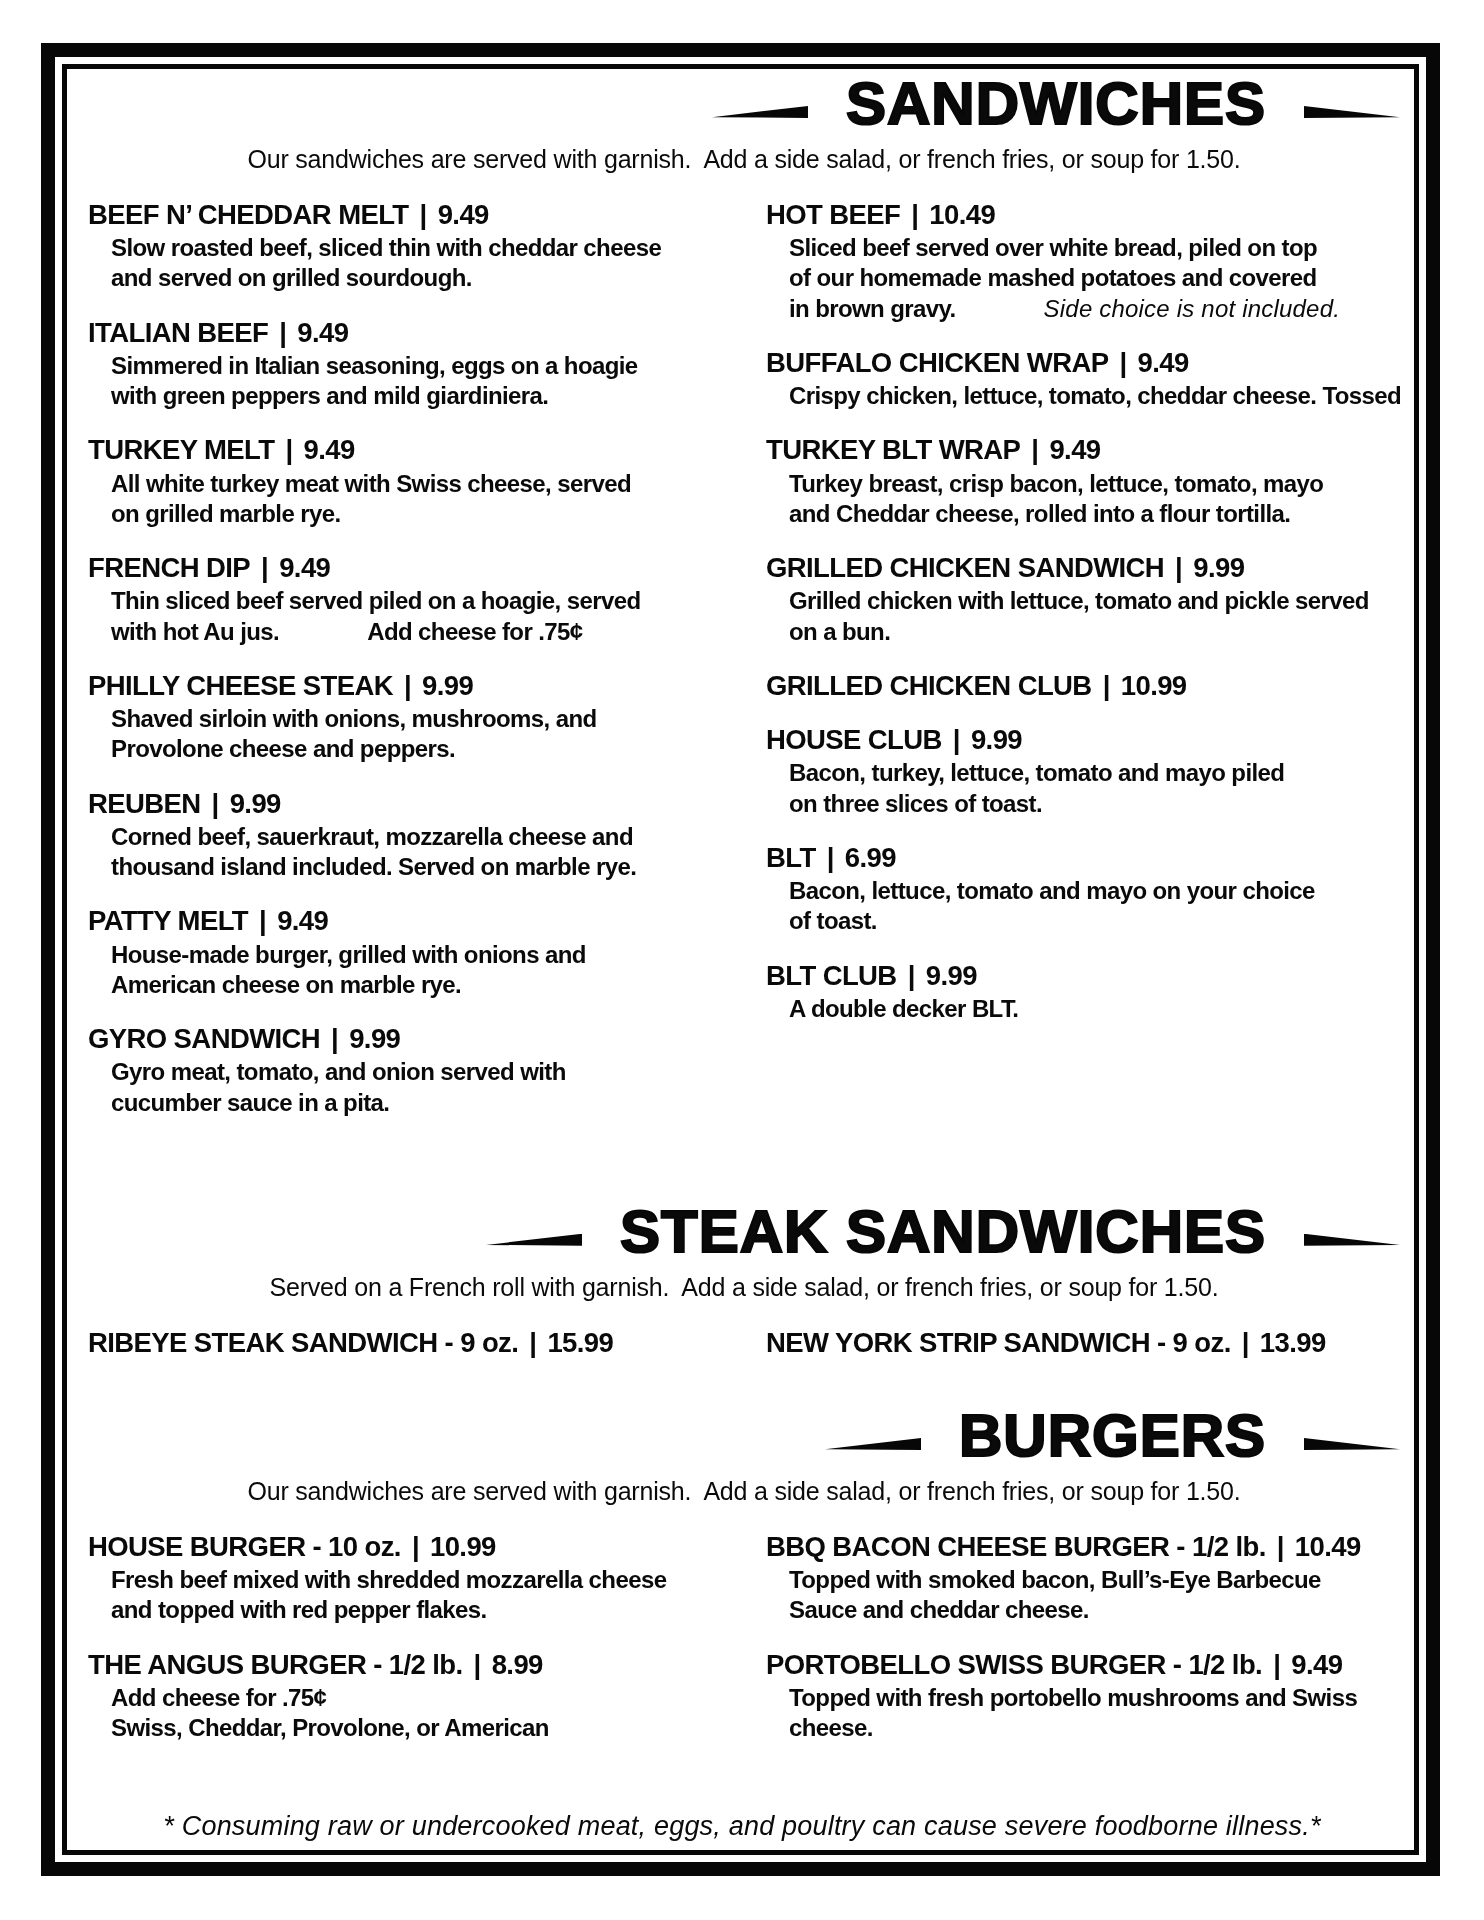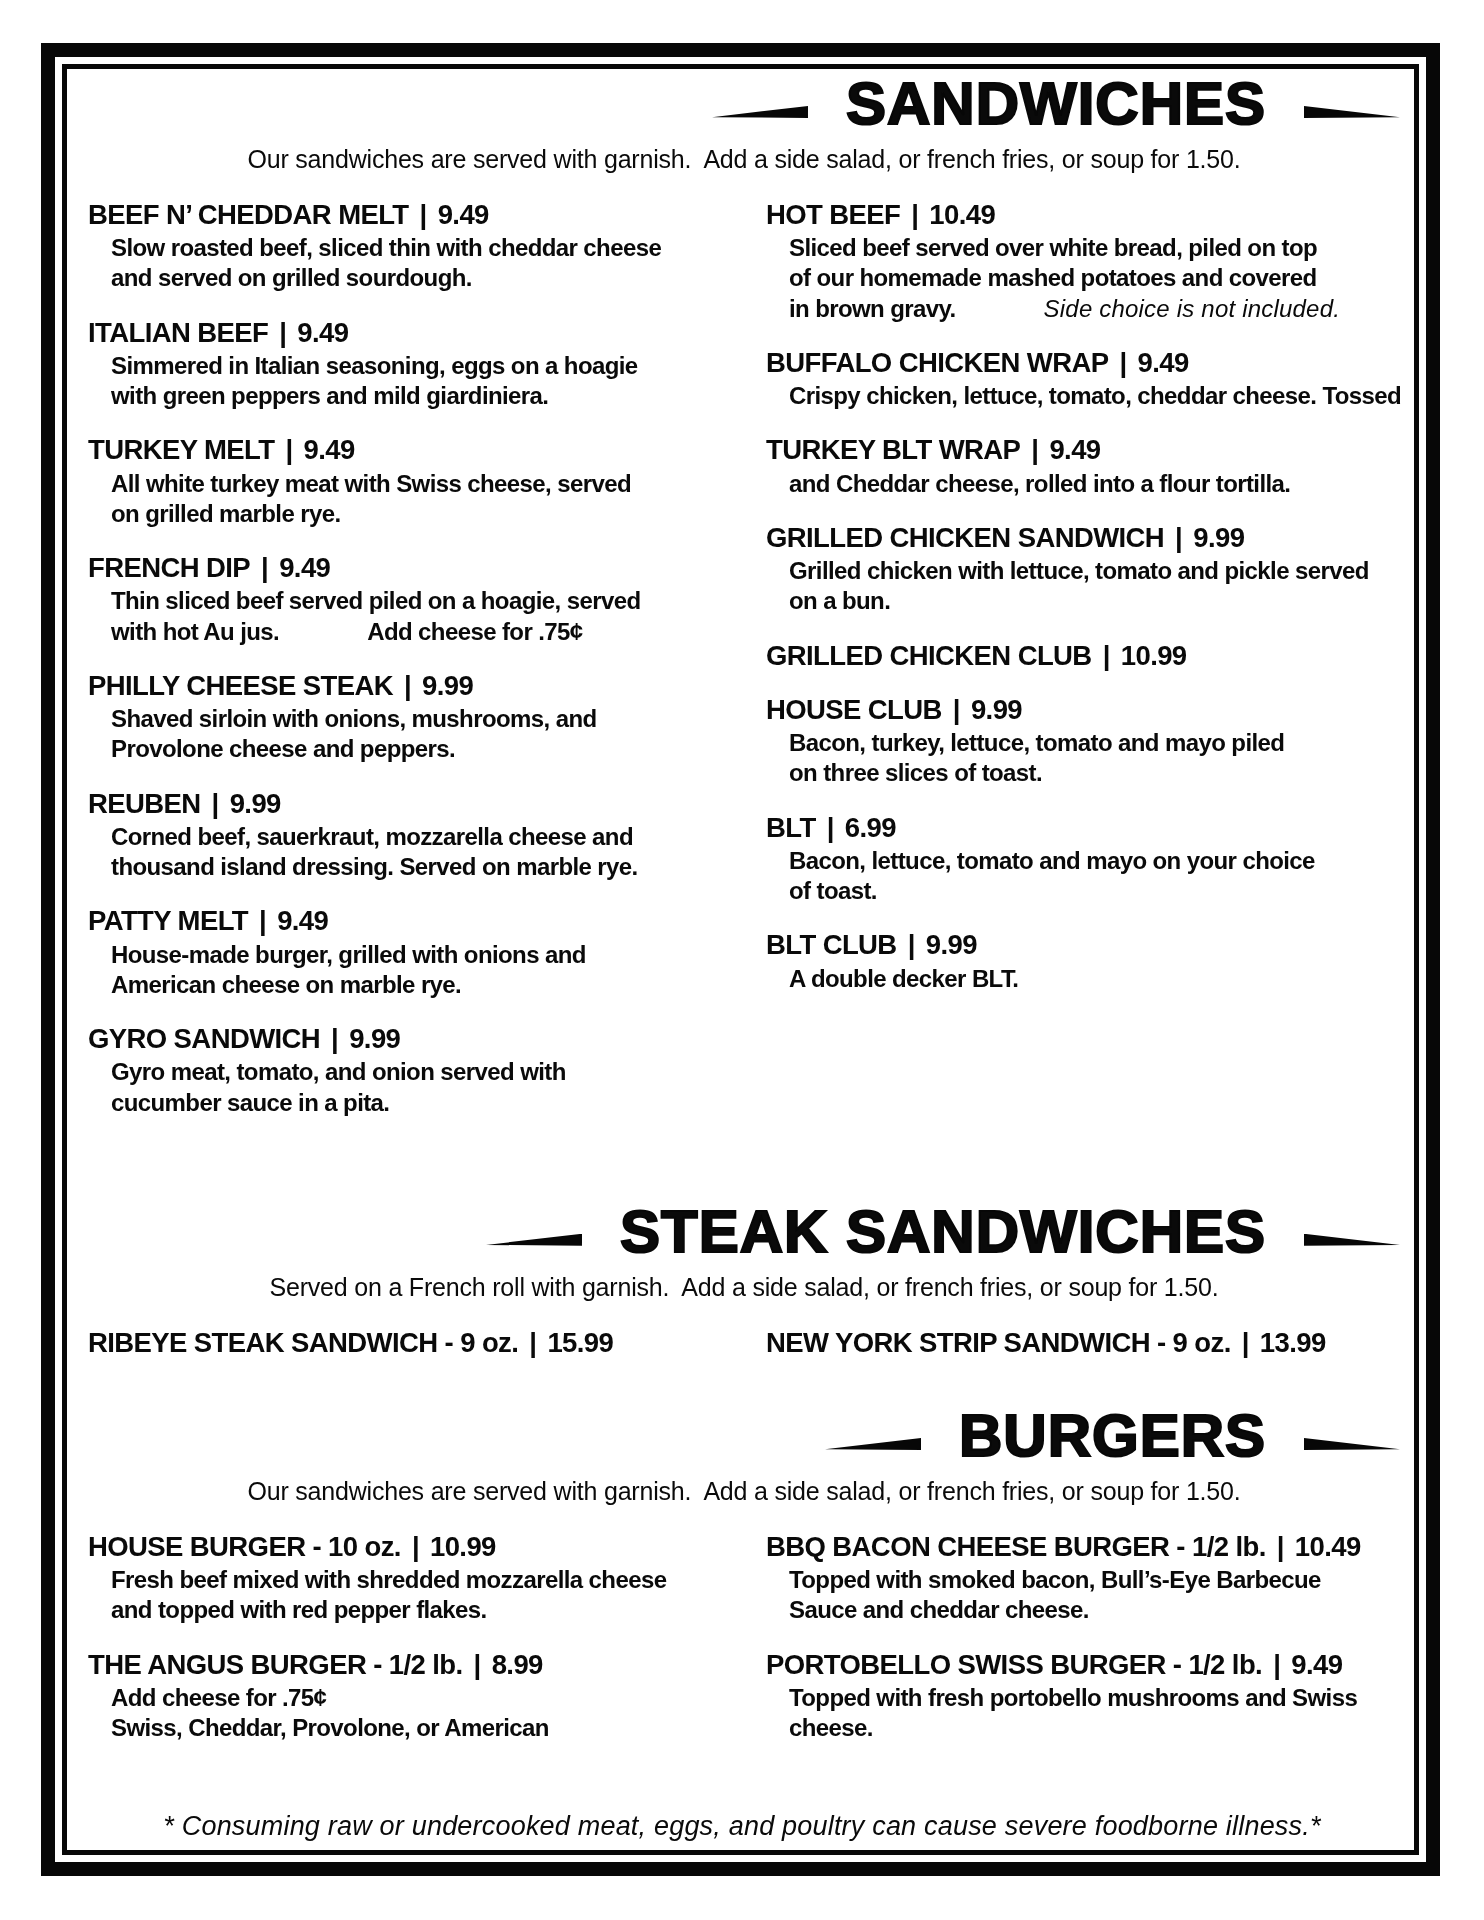--- a/index.html
+++ b/index.html
@@ -131,21 +131,21 @@
             </div>
           </div>
           <div class="item">
             <div class="item-name">
               <span>REUBEN</span>
               <span class="sep">|</span>
               <span>9.99</span>
             </div>
             <div class="item-desc">
               <div class="desc-line"><span>Corned beef, sauerkraut, mozzarella cheese and</span></div>
-              <div class="desc-line"><span>thousand island dressing. Served on marble rye.</span></div>
+              <div class="desc-line"><span>thousand island included. Served on marble rye.</span></div>
             </div>
           </div>
           <div class="item">
             <div class="item-name">
               <span>PATTY MELT</span>
               <span class="sep">|</span>
               <span>9.49</span>
             </div>
             <div class="item-desc">
               <div class="desc-line"><span>House-made burger, grilled with onions and</span></div>
@@ -187,20 +187,21 @@
               <div class="desc-line"><span>Crispy chicken, lettuce, tomato, cheddar cheese. Tossed</span></div>
             </div>
           </div>
           <div class="item">
             <div class="item-name">
               <span>TURKEY BLT WRAP</span>
               <span class="sep">|</span>
               <span>9.49</span>
             </div>
             <div class="item-desc">
+              <div class="desc-line"><span>Turkey breast, crisp bacon, lettuce, tomato, mayo</span></div>
               <div class="desc-line"><span>and Cheddar cheese, rolled into a flour tortilla.</span></div>
             </div>
           </div>
           <div class="item">
             <div class="item-name">
               <span>GRILLED CHICKEN SANDWICH</span>
               <span class="sep">|</span>
               <span>9.99</span>
             </div>
             <div class="item-desc">

